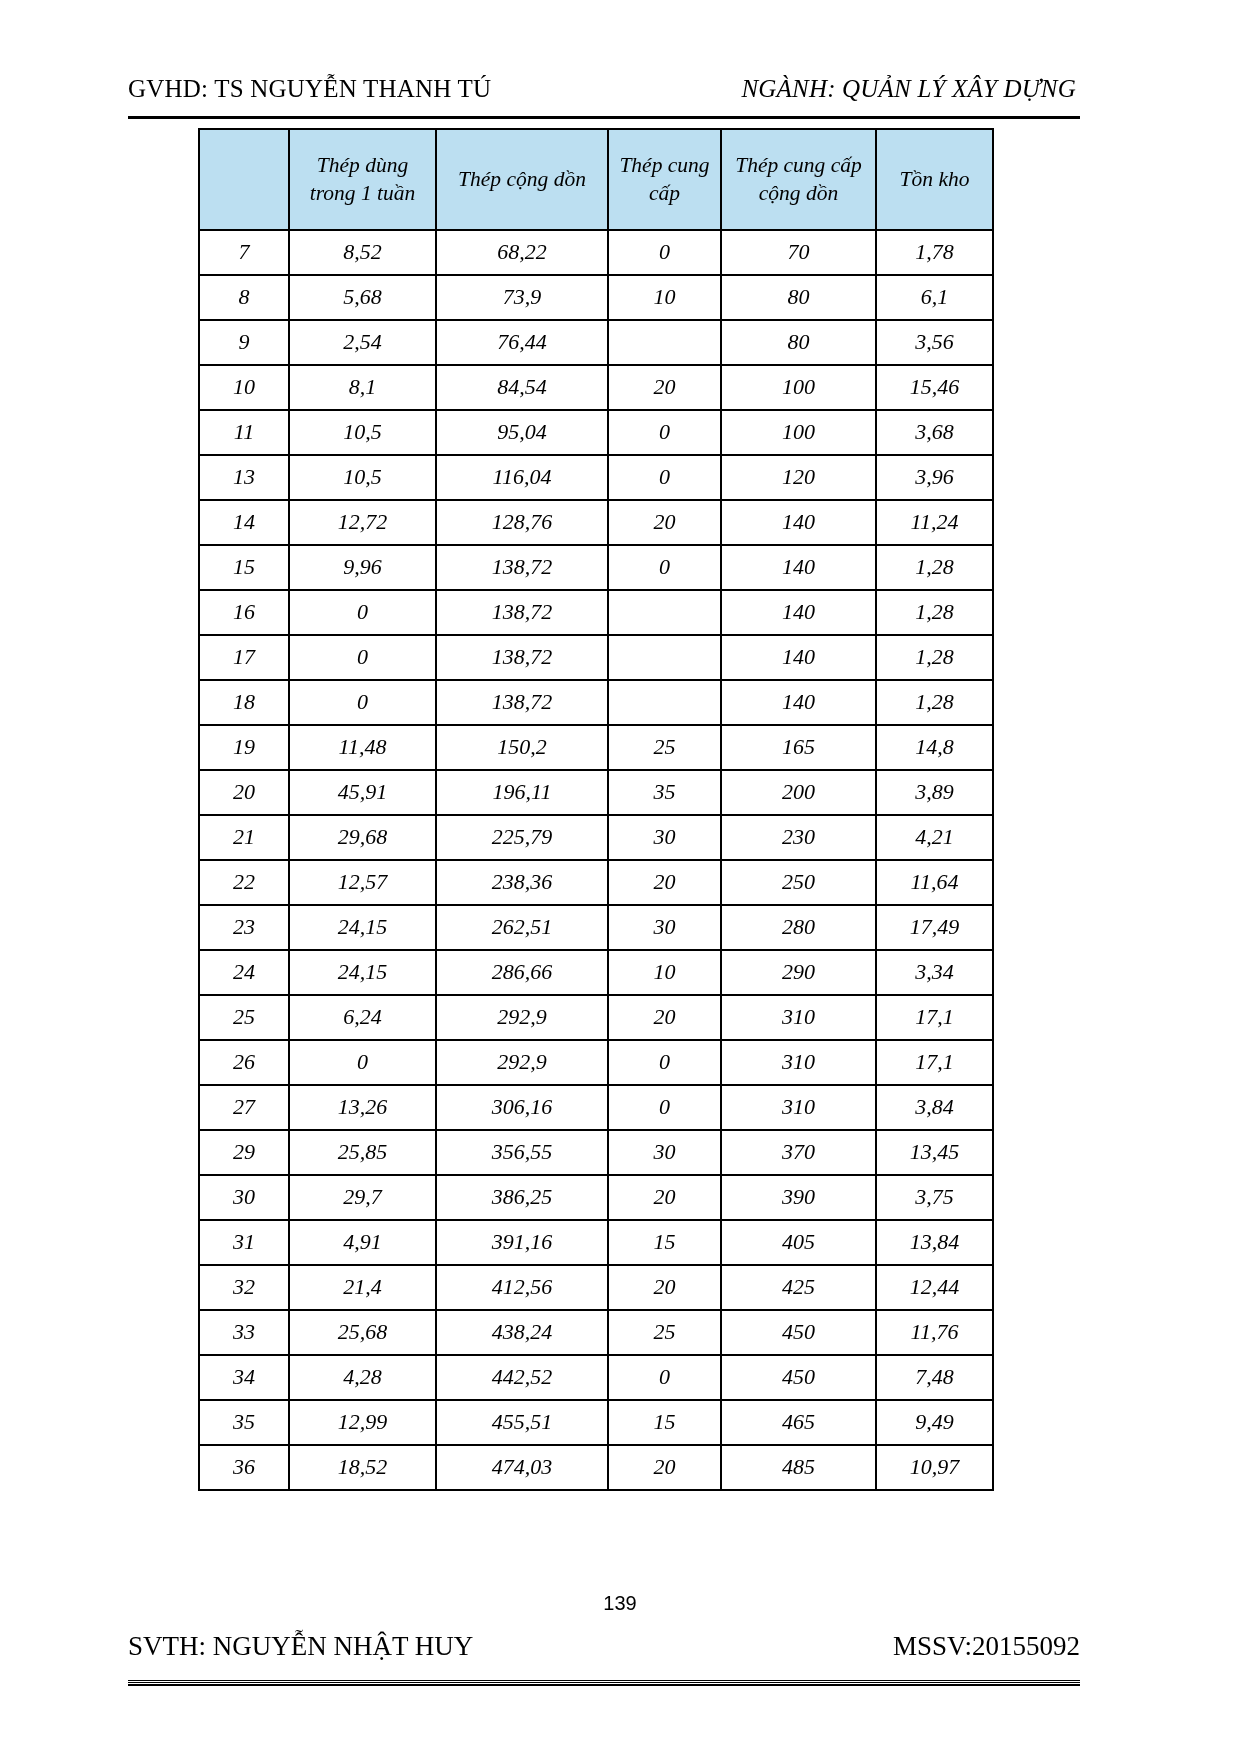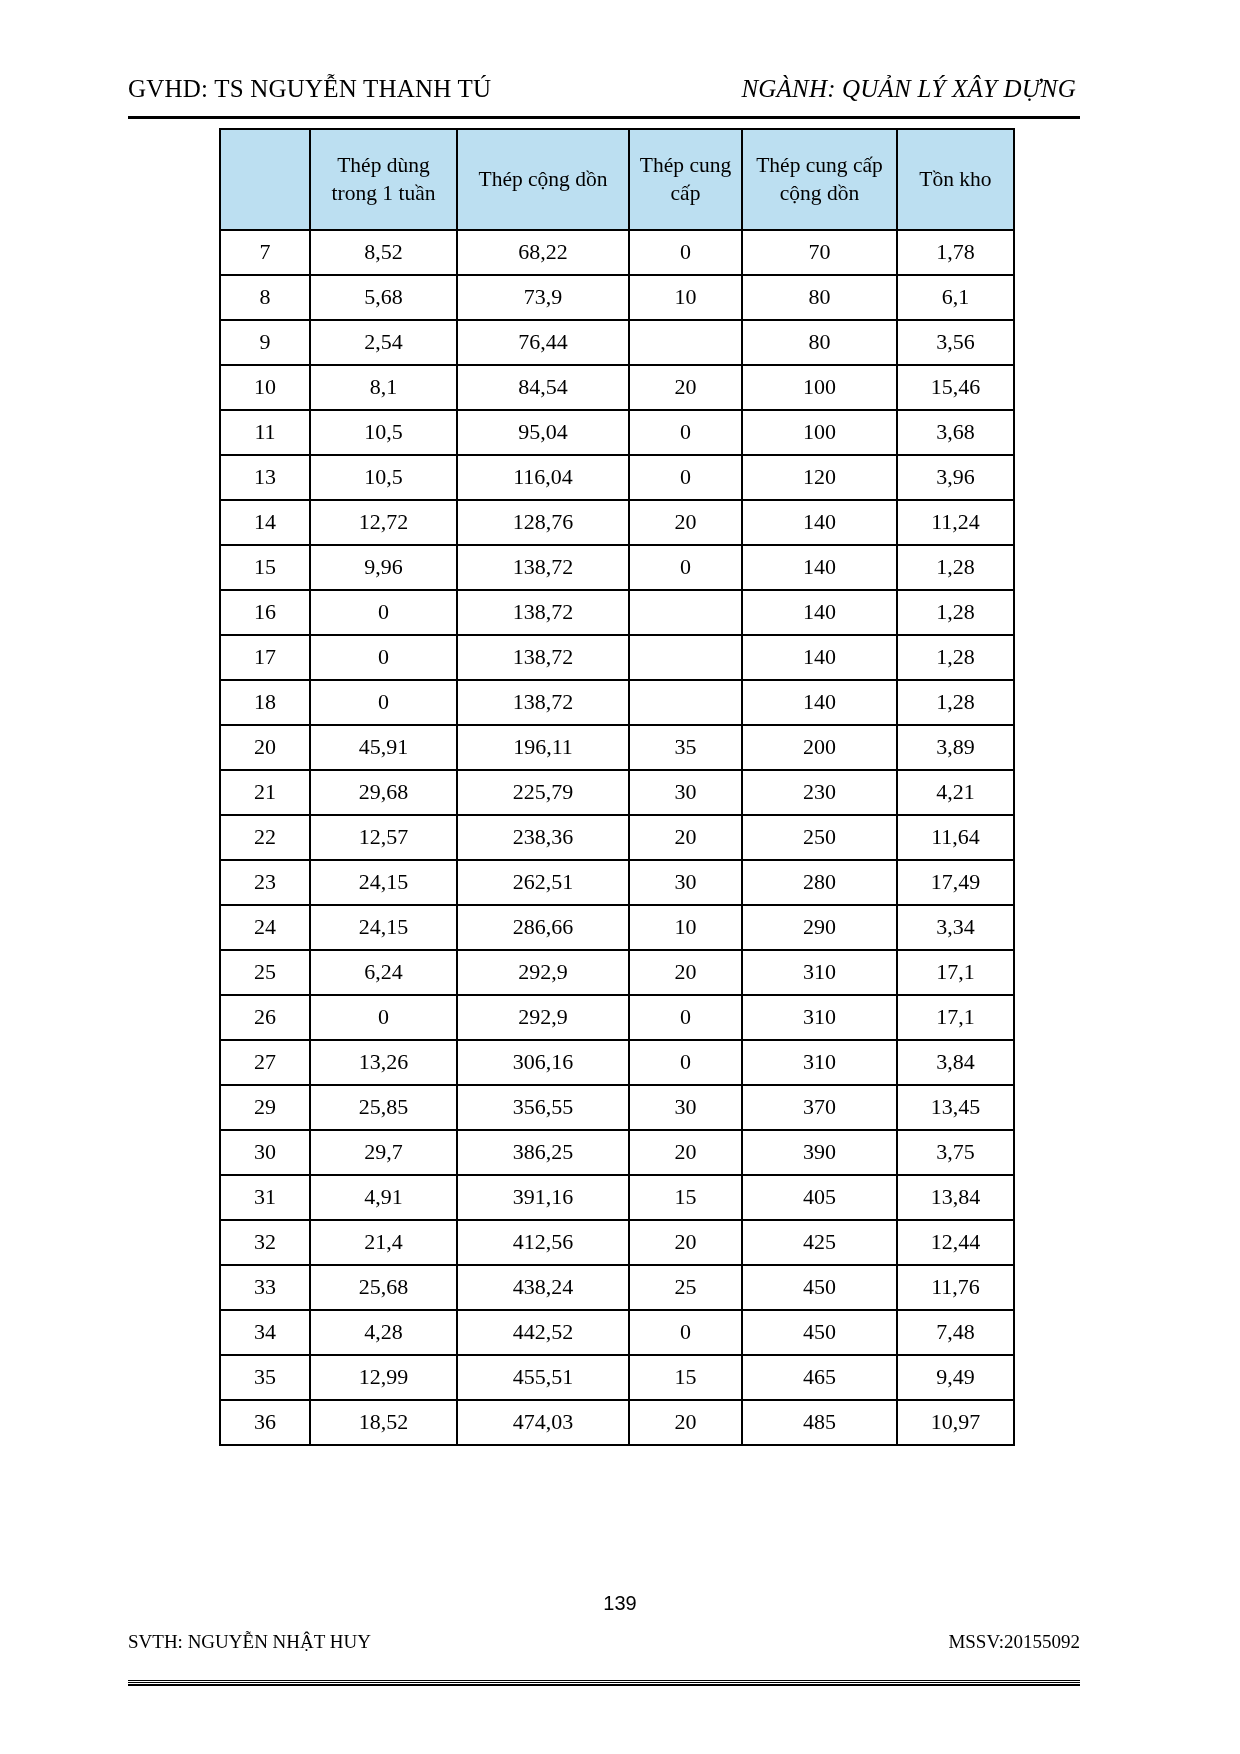--- a/index.html
+++ b/index.html
@@ -43,23 +43,24 @@
     line-height: 1.05;
     letter-spacing: 0.2px;
     white-space: nowrap;
   }
   .hdr-left { }
   .hdr-right { padding-right: 4px; font-style: italic; }
 
   
   .table-wrap {
     position: absolute;
-    left: 219px;
+    left: 198px;
     top: 128px;
     width: 794px;
+    font-style: italic;
   }
   table.data {
     border-collapse: collapse;
     width: 794px;
     table-layout: fixed;
   }
   table.data td, table.data th {
     border: 2px solid #000;
     text-align: center;
     vertical-align: middle;
@@ -100,21 +101,21 @@
     top: 1632px;
     width: 952px;
     height: 44px;
     display: flex;
     align-items: flex-start;
     justify-content: space-between;
     border-bottom: 3px double #000;
     padding-bottom: 4px;
   }
   .ftr-text {
-    font-size: 19px;
+    font-size: 27px;
     line-height: 1.05;
     white-space: nowrap;
   }
   .ftr-rule2 {
     position: absolute;
     left: 128px;
     top: 1684px;
     width: 952px;
     height: 0;
     border-top: 2px solid #000;
@@ -233,20 +234,28 @@
           </tr>
           <tr>
             <td>18</td>
             <td>0</td>
             <td>138,72</td>
             <td></td>
             <td>140</td>
             <td>1,28</td>
           </tr>
           <tr>
+            <td>19</td>
+            <td>11,48</td>
+            <td>150,2</td>
+            <td>25</td>
+            <td>165</td>
+            <td>14,8</td>
+          </tr>
+          <tr>
             <td>20</td>
             <td>45,91</td>
             <td>196,11</td>
             <td>35</td>
             <td>200</td>
             <td>3,89</td>
           </tr>
           <tr>
             <td>21</td>
             <td>29,68</td>

